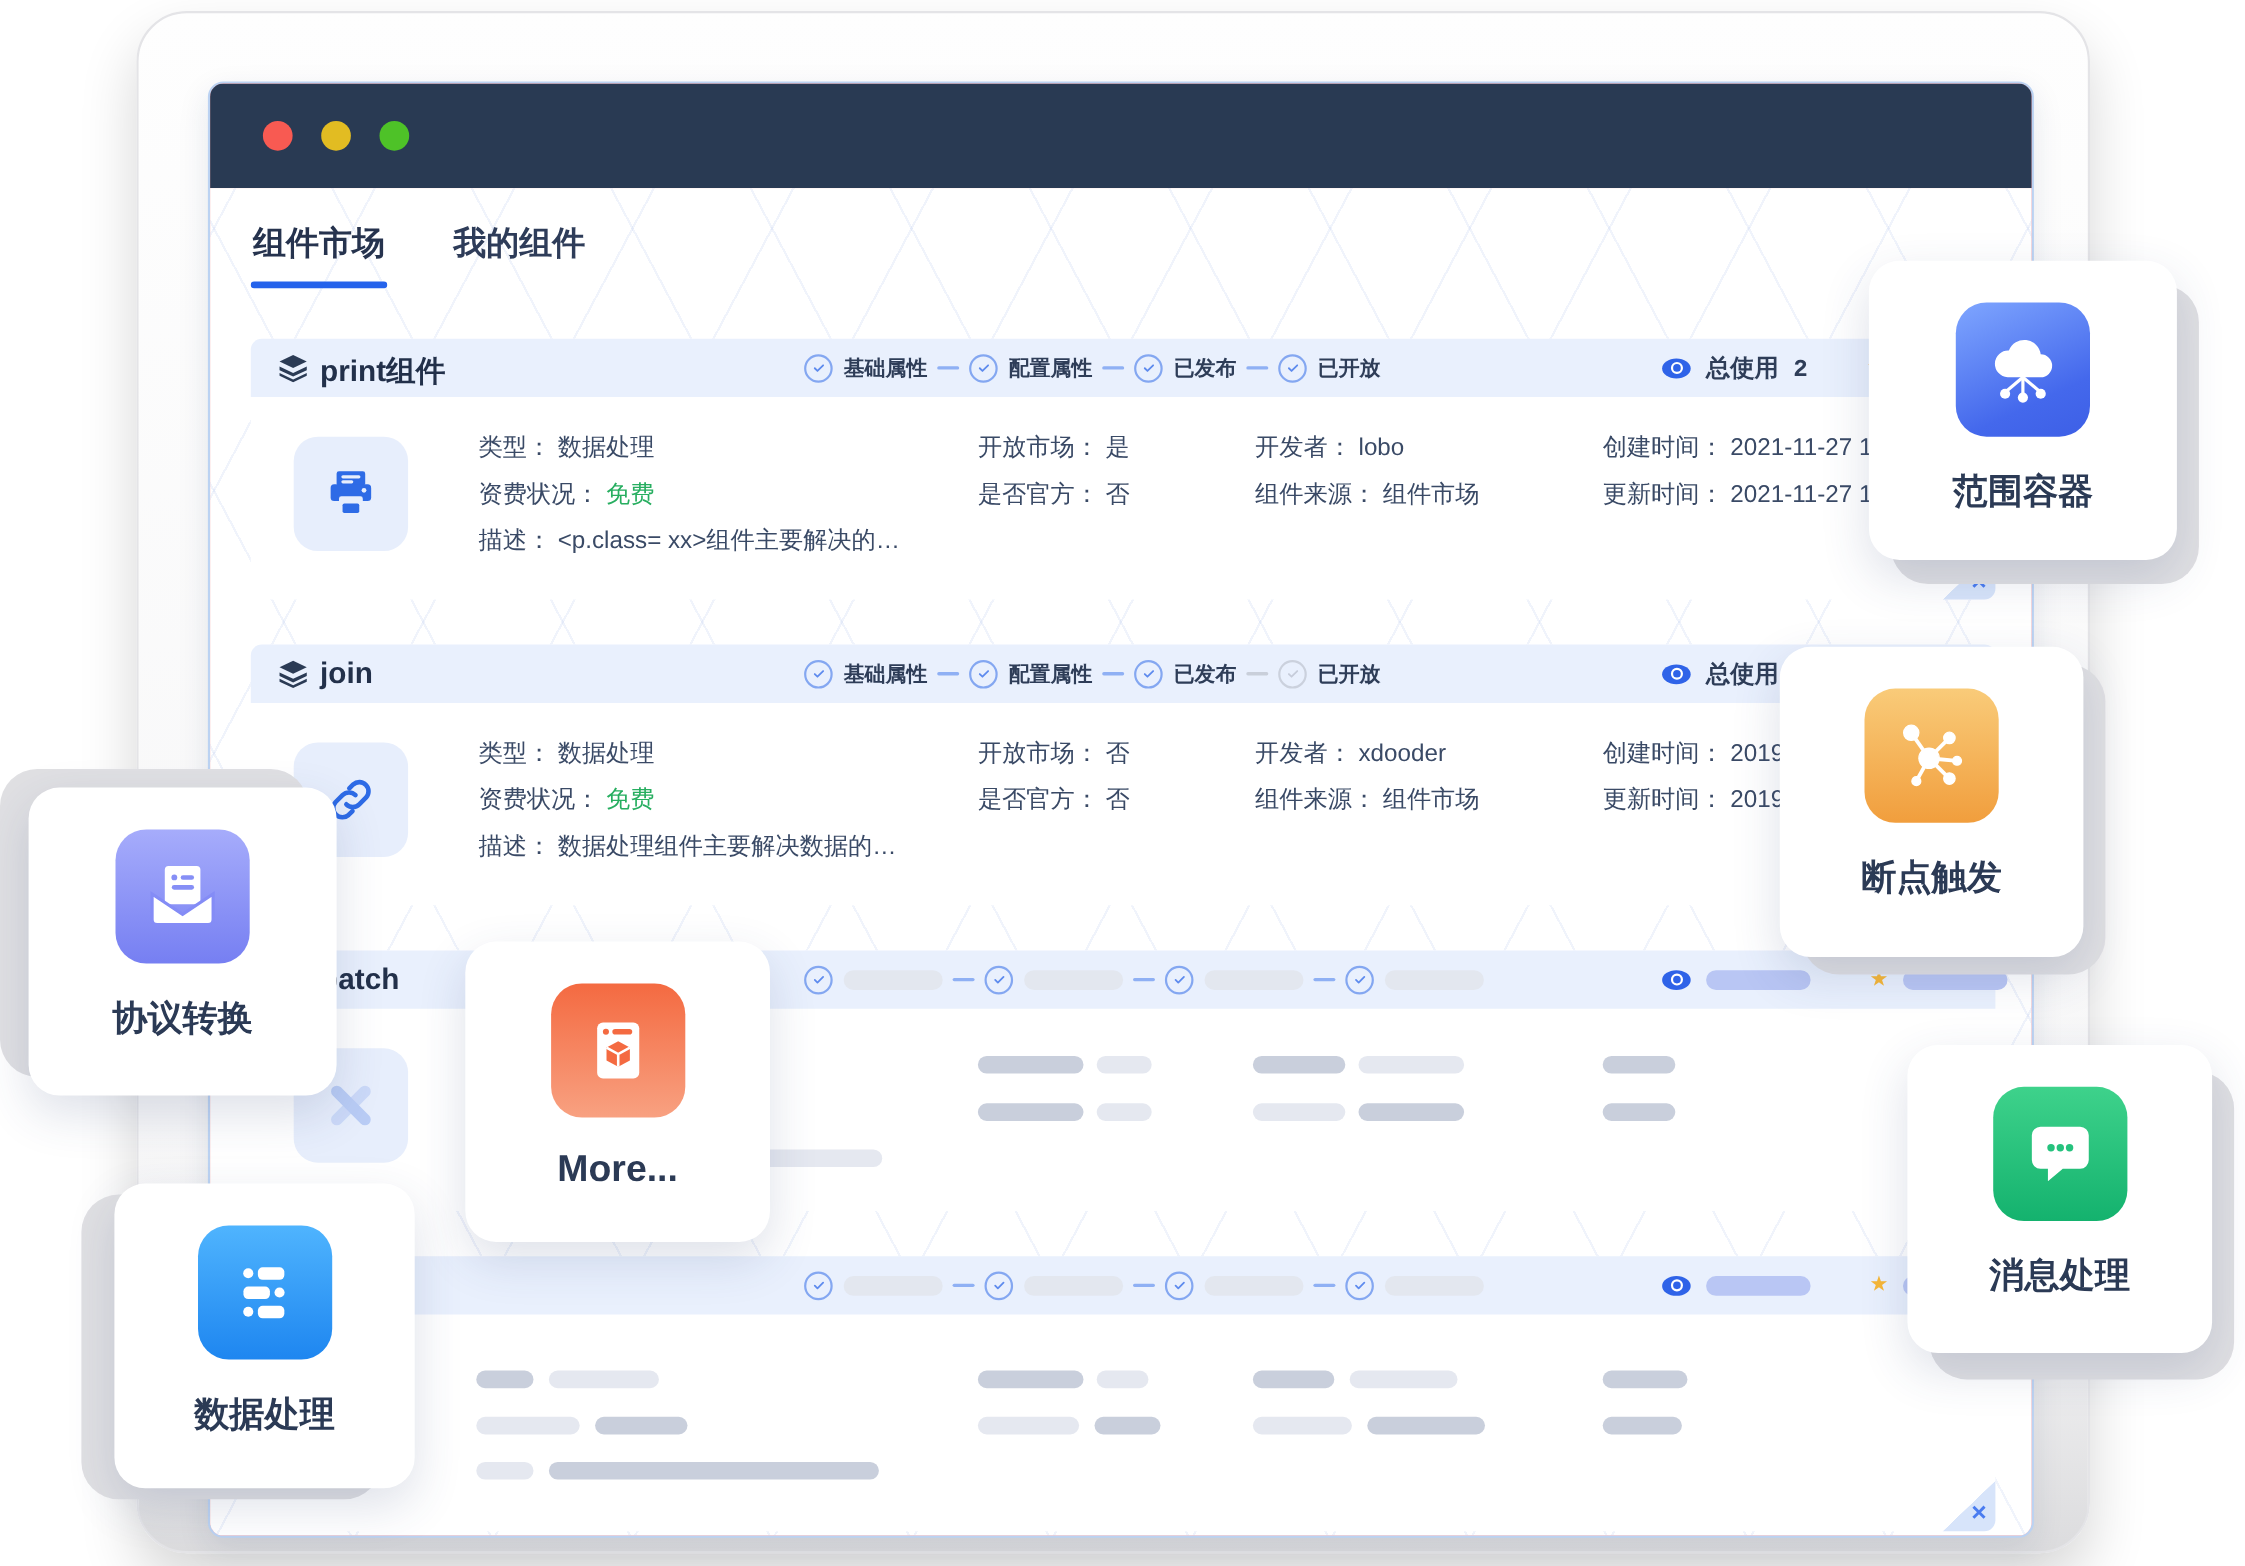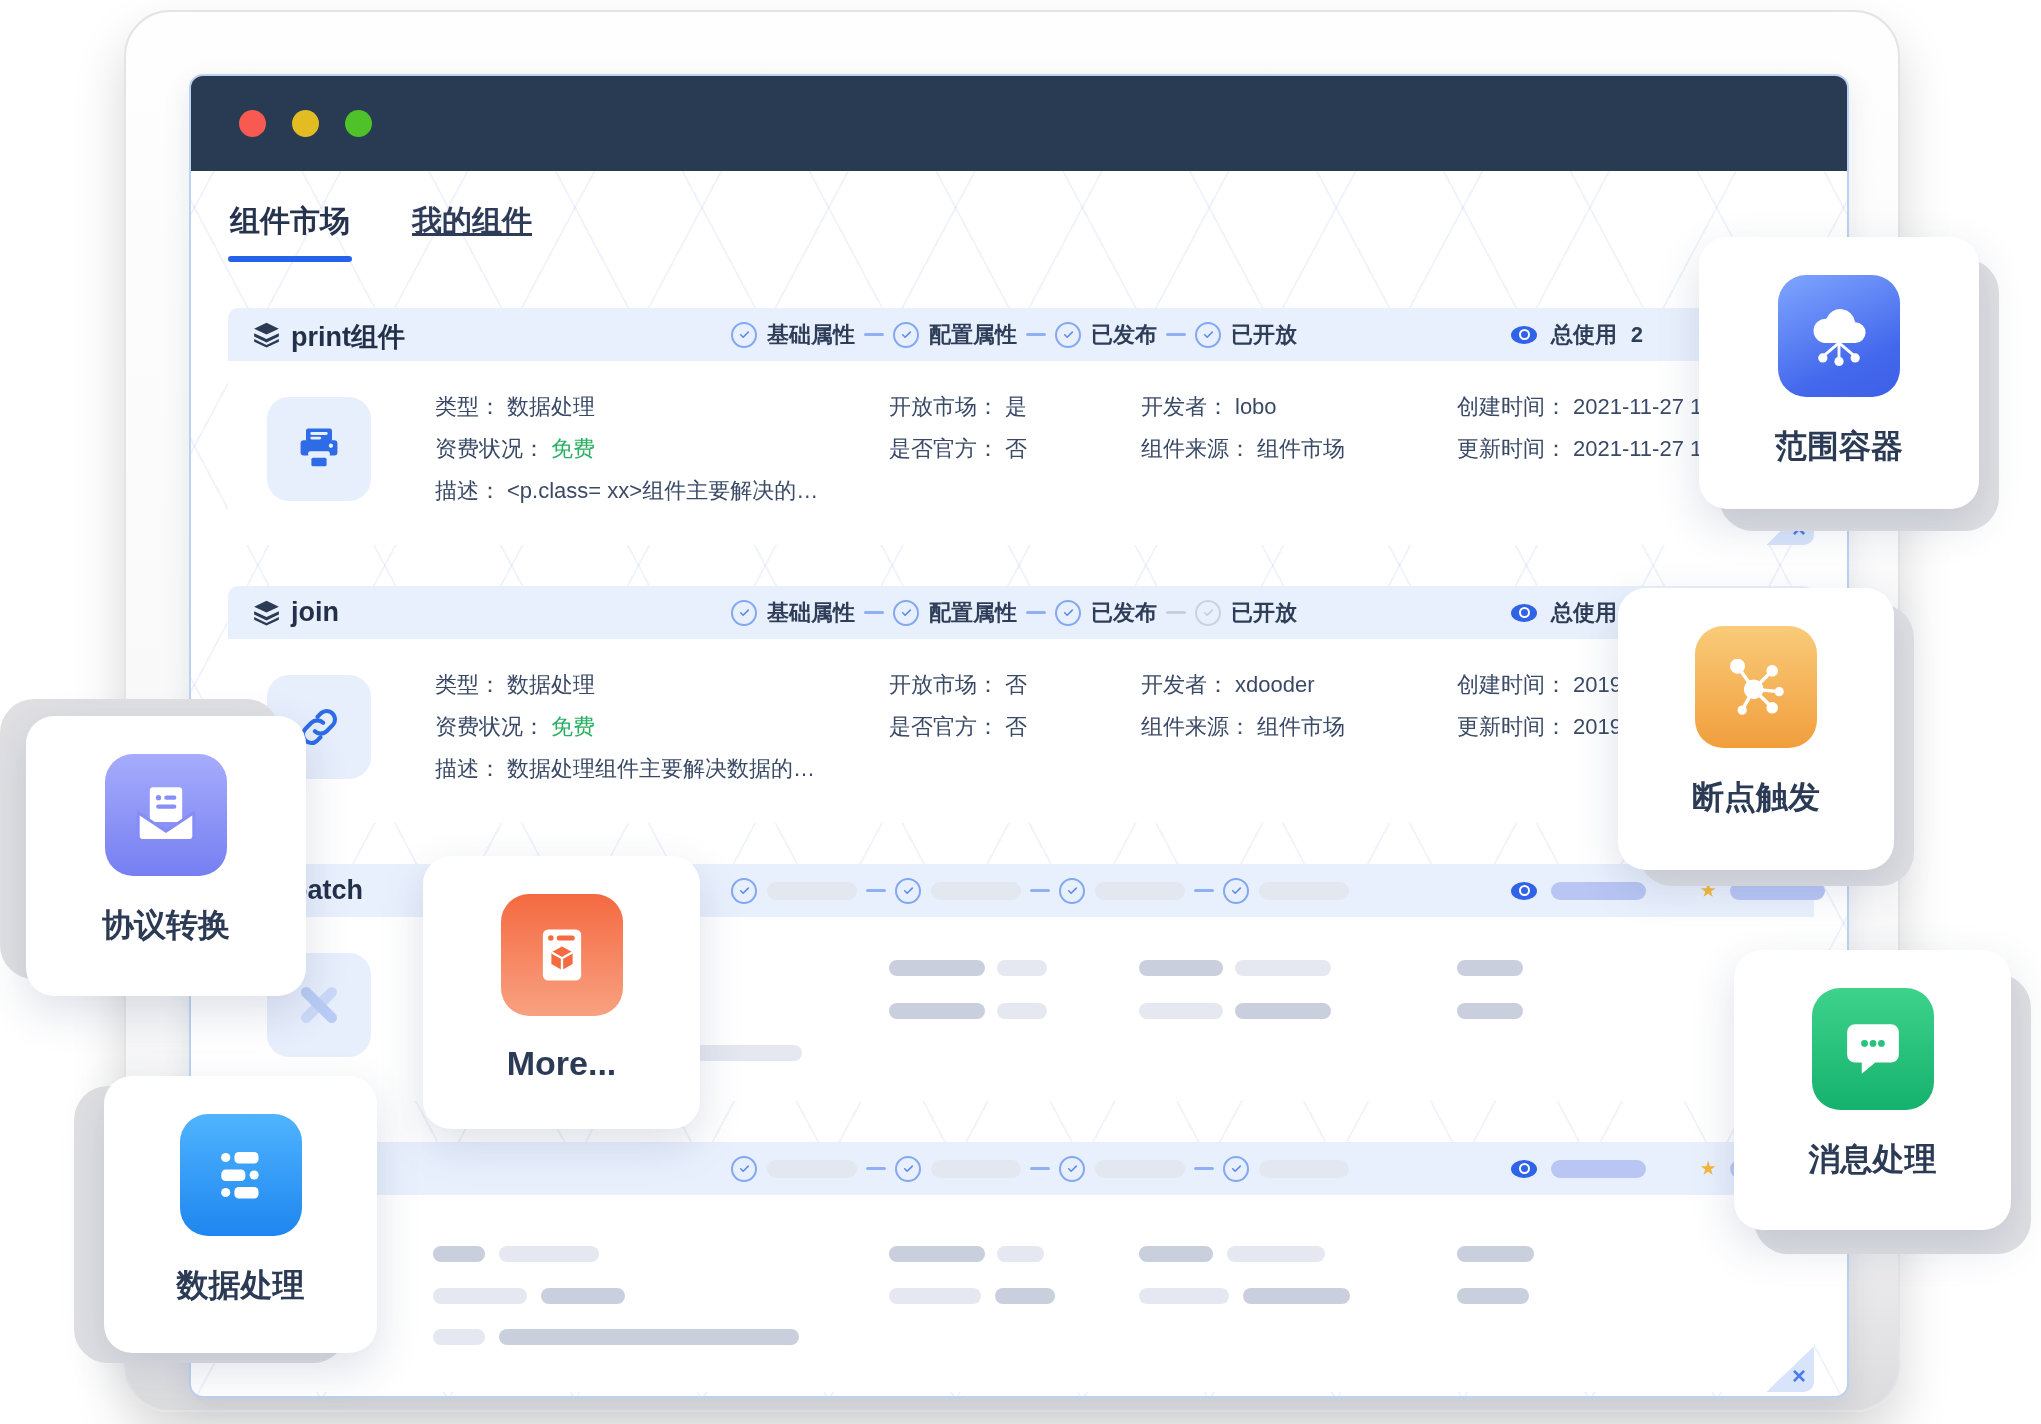--- a/index.html
+++ b/index.html
@@ -38,21 +38,21 @@
   .content::before{
     content:""; position:absolute; inset:0; pointer-events:none;
     background:
       repeating-linear-gradient(62deg, rgba(150,175,230,.14) 0 2px, transparent 2px 112px),
       repeating-linear-gradient(-62deg, rgba(150,175,230,.14) 0 2px, transparent 2px 112px);
   }
 
   
   .tabs { position:absolute; left:39px; top:30px; display:flex; gap:62px; z-index:3;}
   .tab { position:relative; font-size:30px; font-weight:700; color:#26334E; cursor:pointer; }
-  .tab.inactive { font-weight:600; color:#2E3C59;text-decoration:underline; }
+  .tab.inactive { font-weight:600; color:#2E3C59; }
   .tab.active::after {
     content:""; position:absolute; left:-2px; right:-2px; bottom:-20px;
     height:6px; border-radius:3px; background:#2563EB;
   }
 
   
   .card {
     position:absolute; left:37px; width:1586px; height:237px;
     background:#fff; border-radius:10px; z-index:2;
   }
@@ -65,21 +65,21 @@
     position:absolute; left:63px; top:11px; font-size:27px; font-weight:700; color:#22304A;
     white-space:nowrap;
   }
   .steps { position:absolute; left:503px; top:0; height:100%; display:flex; align-items:center; }
   .step  { display:flex; align-items:center; gap:10px; }
   .check {
     width:26px; height:26px; border-radius:50%; border:2px solid #84A7F1; color:#5E8BEE;
     display:flex; align-items:center; justify-content:center; flex:none; background:transparent;
   }
   .check.gray { border-color:#CBD1DD; color:#C6CCDA; }
-  .step-label { font-size:22px; font-weight:600; color:#2E3D58; white-space:nowrap; }
+  .step-label { font-size:19px; font-weight:600; color:#2E3D58; white-space:nowrap; }
   .dash { width:20px; height:3px; border-radius:2px; background:#8FB0F4; margin:0 9px; flex:none;}
   .dash.gray { background:#C9CFDA; }
   .stats { position:absolute; left:1283px; top:0; height:100%; display:flex; align-items:center; gap:14px;font-family:Liberation Mono, monospace;}
   .eye {
     width:26px; height:18px; background:#2F63E8; border-radius:50%;
     display:flex; align-items:center; justify-content:center; flex:none;
   }
   .pupil { width:11px; height:11px; border:2.5px solid #fff; border-radius:50%; }
   .stat-text { font-size:22px; font-weight:600; color:#2E3D58; white-space:nowrap; }
   .star { color:#F6B637; font-size:27px; line-height:1; margin-left:40px; }

